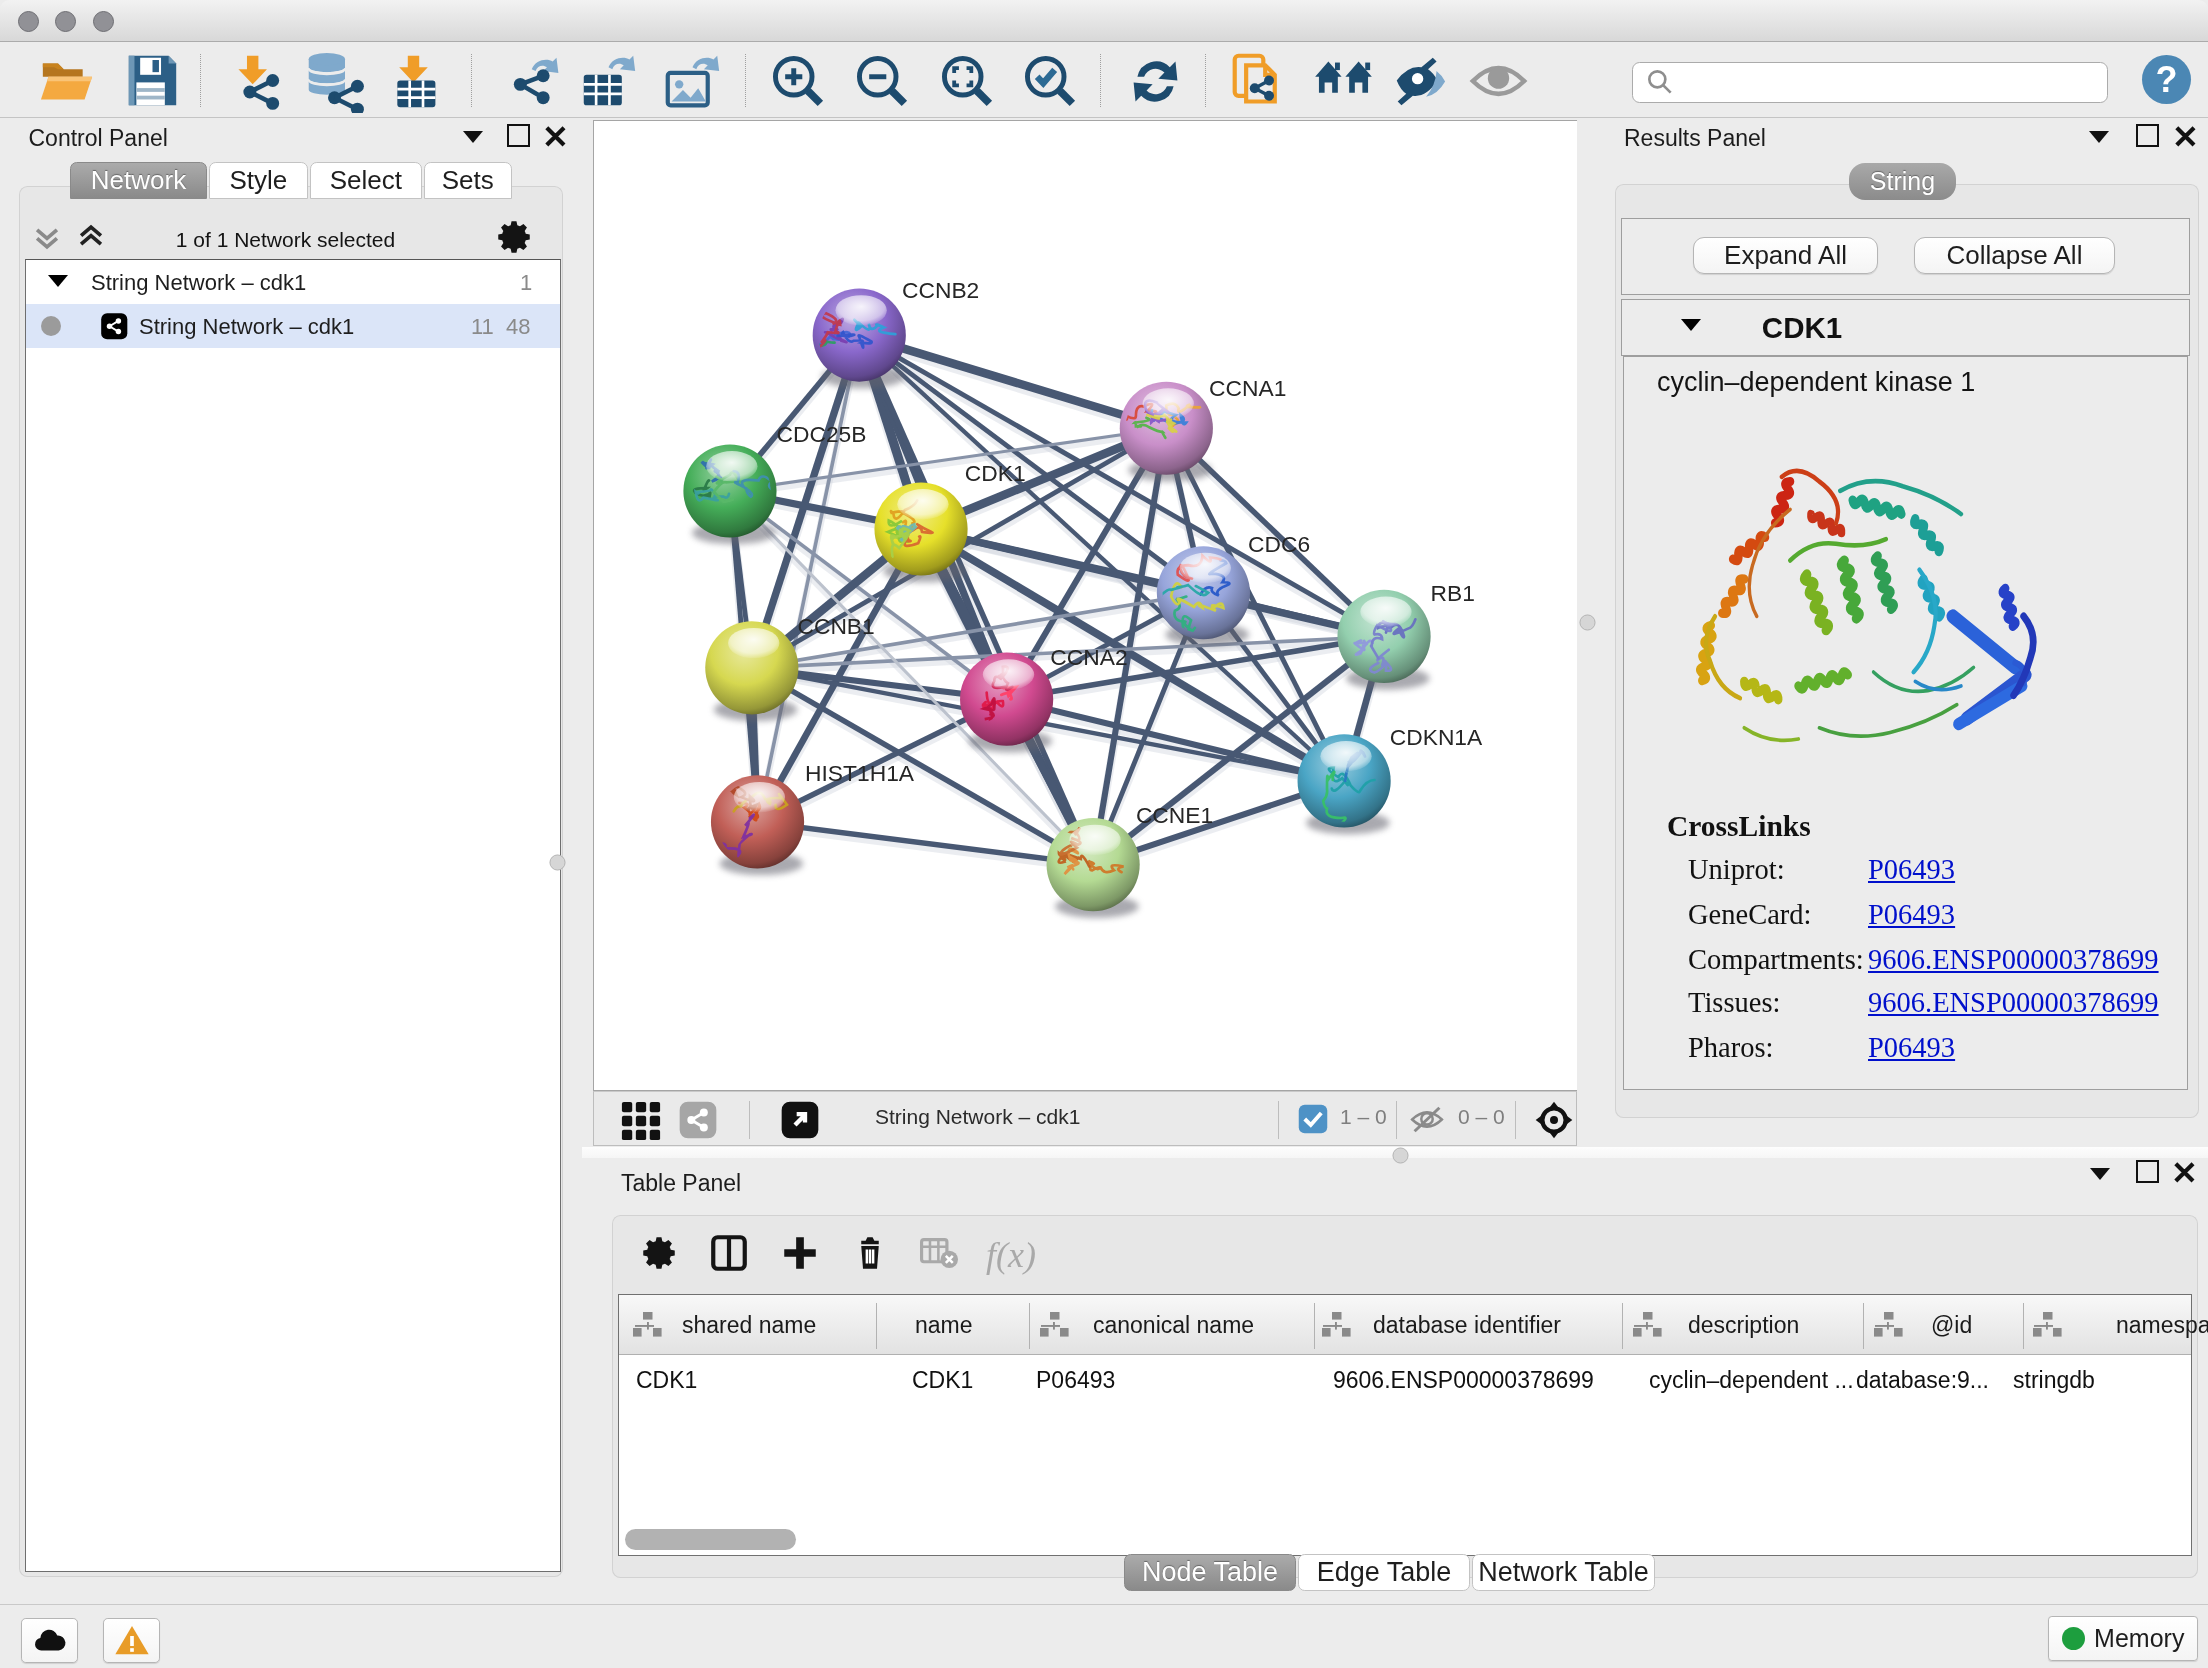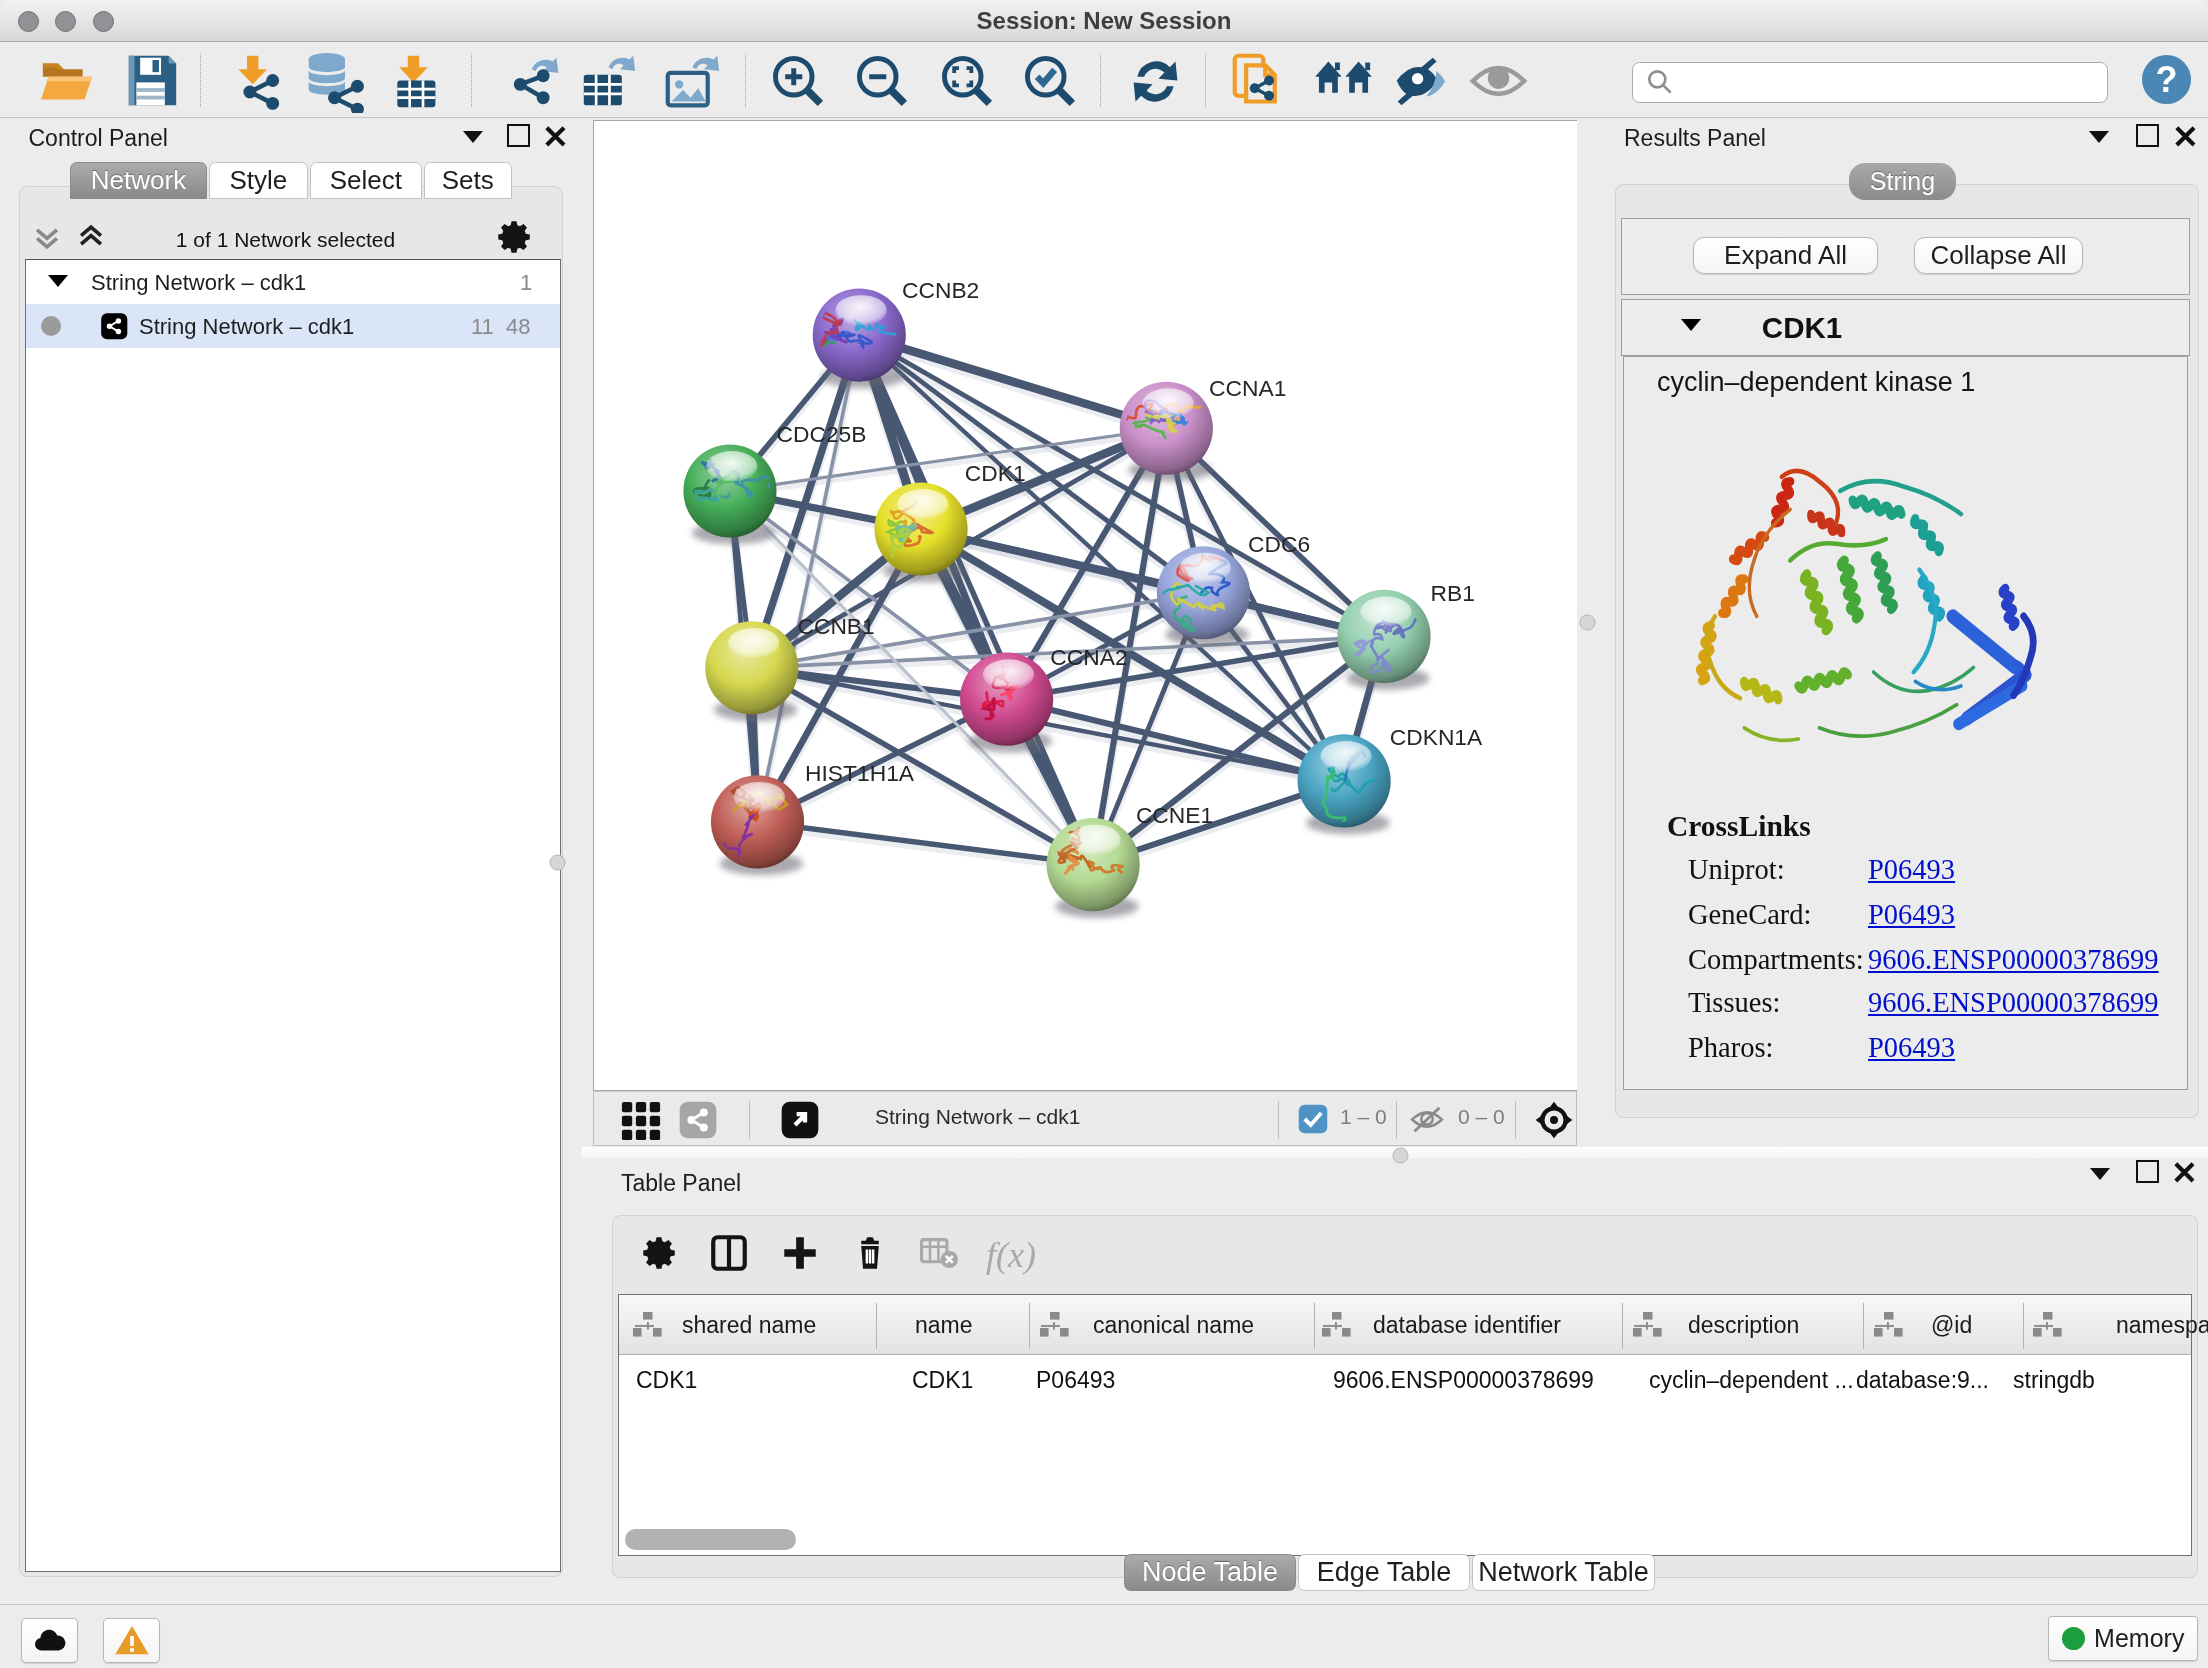--- a/index.html
+++ b/index.html
@@ -62,21 +62,20 @@
 }
 .htxt { position:absolute; top:17px; font-size:23px; color:#1a1a1a; }
 .dtxt { position:absolute; top:72px; font-size:23px; color:#111; }
 </style>
 </head>
 <body>
 <div class="abs" id="titlebar">
   <div class="tl" style="left:18px;"></div>
   <div class="tl" style="left:55px;"></div>
   <div class="tl" style="left:93px;"></div>
-  <div id="titletext">Session: New Session</div>
 </div>
 
 <div class="abs" id="toolbar">
   <div id="tbicons">
   <svg class="abs" style="left:37px;top:10.5px;" width="61" height="55" viewBox="0 0 32 29">
     <path fill="#b5761f" d="M3 5 h8 l3 3 h10 v4 H3 Z"></path>
     <path fill="#c8831f" d="M3 5 h8 l3 3 h-3 l-2-1 H3 Z"></path>
     <path fill="#f4a940" d="M6 12 h23 l-4 12 H2 Z"></path>
     <path fill="#f9c477" d="M6 12 h23 l-.8 2.4 H5.2 Z"></path>
   </svg>
@@ -640,21 +639,21 @@
   </svg>
 <div class="abs" id="resultspanel">
   <div class="paneltitle" style="position:absolute;left:43px;top:6.7px;">Results Panel</div>
   <div style="position:absolute;left:508px;top:11.4px;"><span class="tri"></span></div>
   <div style="position:absolute;left:555px;top:5.7px;width:23px;height:23px;border:2.9px solid #111;"></div>
   <div style="position:absolute;left:591px;top:0px;font-size:32px;font-weight:bold;color:#111;">✕</div>
   <div class="cont" style="left:34px;top:66px;width:584px;height:934px;"></div>
   <div style="position:absolute;left:268px;top:45px;width:107px;height:37px;background:linear-gradient(#a9a9a9,#8b8b8b);border-radius:16px;color:#fff;font-size:25px;text-align:center;line-height:37px;text-shadow:0 -1px 1px #666;">String</div>
   <div style="position:absolute;left:40px;top:100px;width:569px;height:77px;background:#ececec;border:1px solid #9e9e9e;"></div>
   <div class="btn" style="left:112px;top:119px;width:185px;height:37px;">Expand All</div>
-  <div class="btn" style="left:333px;top:119px;width:169px;height:37px;">Collapse All</div>
+  <div class="btn" style="left:333px;top:119px;width:201px;height:37px;">Collapse All</div>
   <div style="position:absolute;left:40px;top:181px;width:569px;height:57px;background:#ececec;border:1px solid #9e9e9e;"></div>
   <span class="tri" style="position:absolute;left:100px;top:201px;border-top-color:#000;"></span>
   <div style="position:absolute;left:126px;top:193px;width:190px;text-align:center;font-size:29.5px;font-weight:bold;color:#111;">CDK1</div>
   <div style="position:absolute;left:42px;top:238px;width:565px;height:734px;background:#ececec;border:1px solid #9e9e9e;"></div>
   <div style="position:absolute;left:76px;top:249px;font-size:27px;color:#141414;">cyclin–dependent kinase 1</div>
   <svg class="abs" style="left:84px;top:331px;" width="392" height="316" viewBox="0 0 470 340" preserveAspectRatio="none">
       <path d="M150.0 35.0 q-9.8 0.4 -3.0 7.4 q6.9 7.0 -3.0 7.4 q-9.8 0.4 -3.0 7.4 q6.9 7.0 -3.0 7.4 q-9.8 0.4 -3.0 7.4 q6.9 7.0 -3.0 7.4" fill="none" stroke="#cc2513" stroke-width="10" stroke-linecap="round"></path>
       <path d="M120.0 95.0 q-7.3 -4.9 -6.4 3.9 q0.9 8.8 -6.4 3.9 q-7.3 -4.9 -6.4 3.9 q0.9 8.8 -6.4 3.9 q-7.3 -4.9 -6.4 3.9 q0.9 8.8 -6.4 3.9" fill="none" stroke="#d44a10" stroke-width="10" stroke-linecap="round"></path>
       <path d="M175.0 70.0 q-0.8 8.7 6.1 3.4 q6.9 -5.3 6.1 3.4 q-0.8 8.7 6.1 3.4 q6.9 -5.3 6.1 3.4 q-0.8 8.7 6.1 3.4 q6.9 -5.3 6.1 3.4" fill="none" stroke="#c8341a" stroke-width="9" stroke-linecap="round"></path>
       <path d="M140 30 q20 -15 45 5 q30 20 20 45" fill="none" stroke="#cc3f17" stroke-width="5" stroke-linecap="round"></path>

